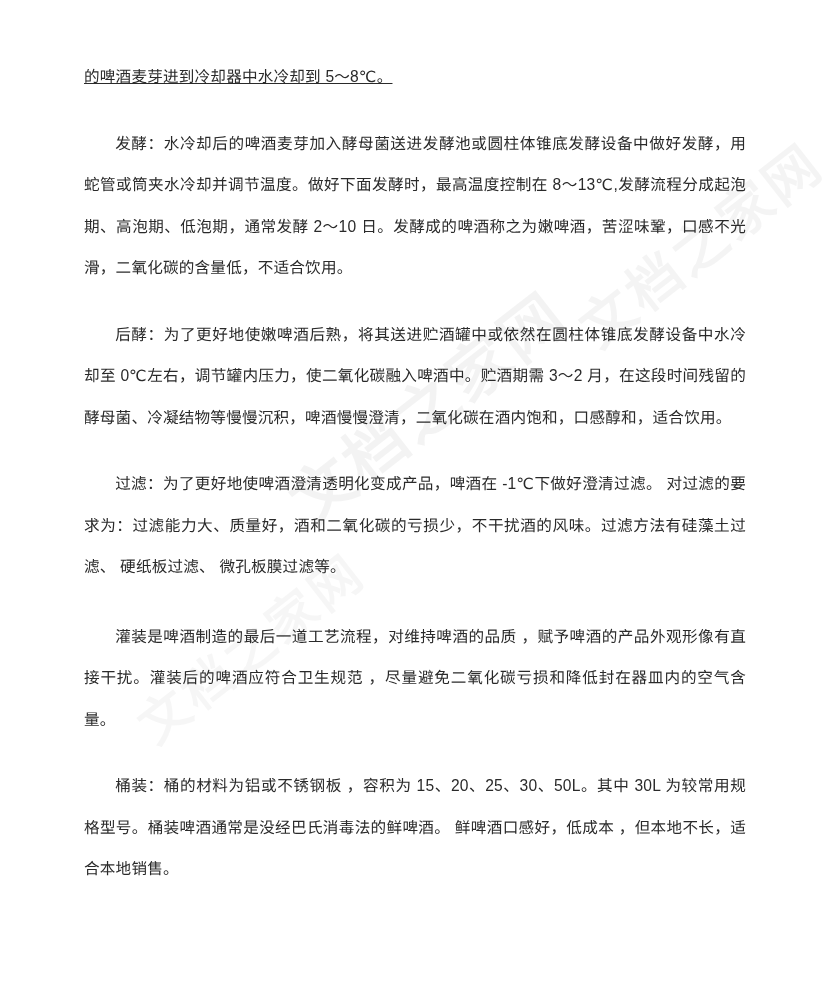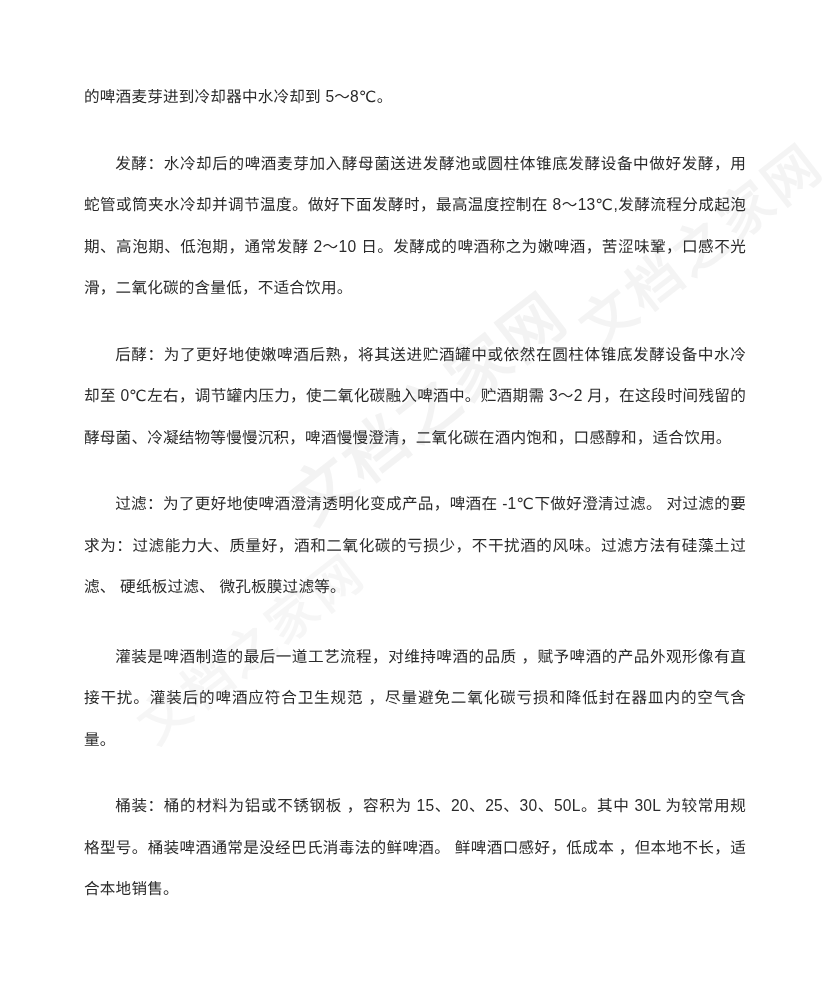--- a/index.html
+++ b/index.html
@@ -69,21 +69,21 @@
   .heading {
     margin: 0;
     font-size: 16.4px;
     font-weight: 700;
     line-height: 40px;
     color: #1b1b1b;
     letter-spacing: 0.6px;
   }
 
   
-  .gap-first   { padding-top: 76px; }
+  .gap-first   { padding-top: 56px; text-decoration: underline; }
   .gap-para    { padding-top: 25px; }
   .gap-heading { padding-top: 47px; }
   .gap-after-heading { padding-top: 28px; }
 </style>
 </head>
 <body>
 
 <div id="page">
 
   <div id="watermark-layer">

